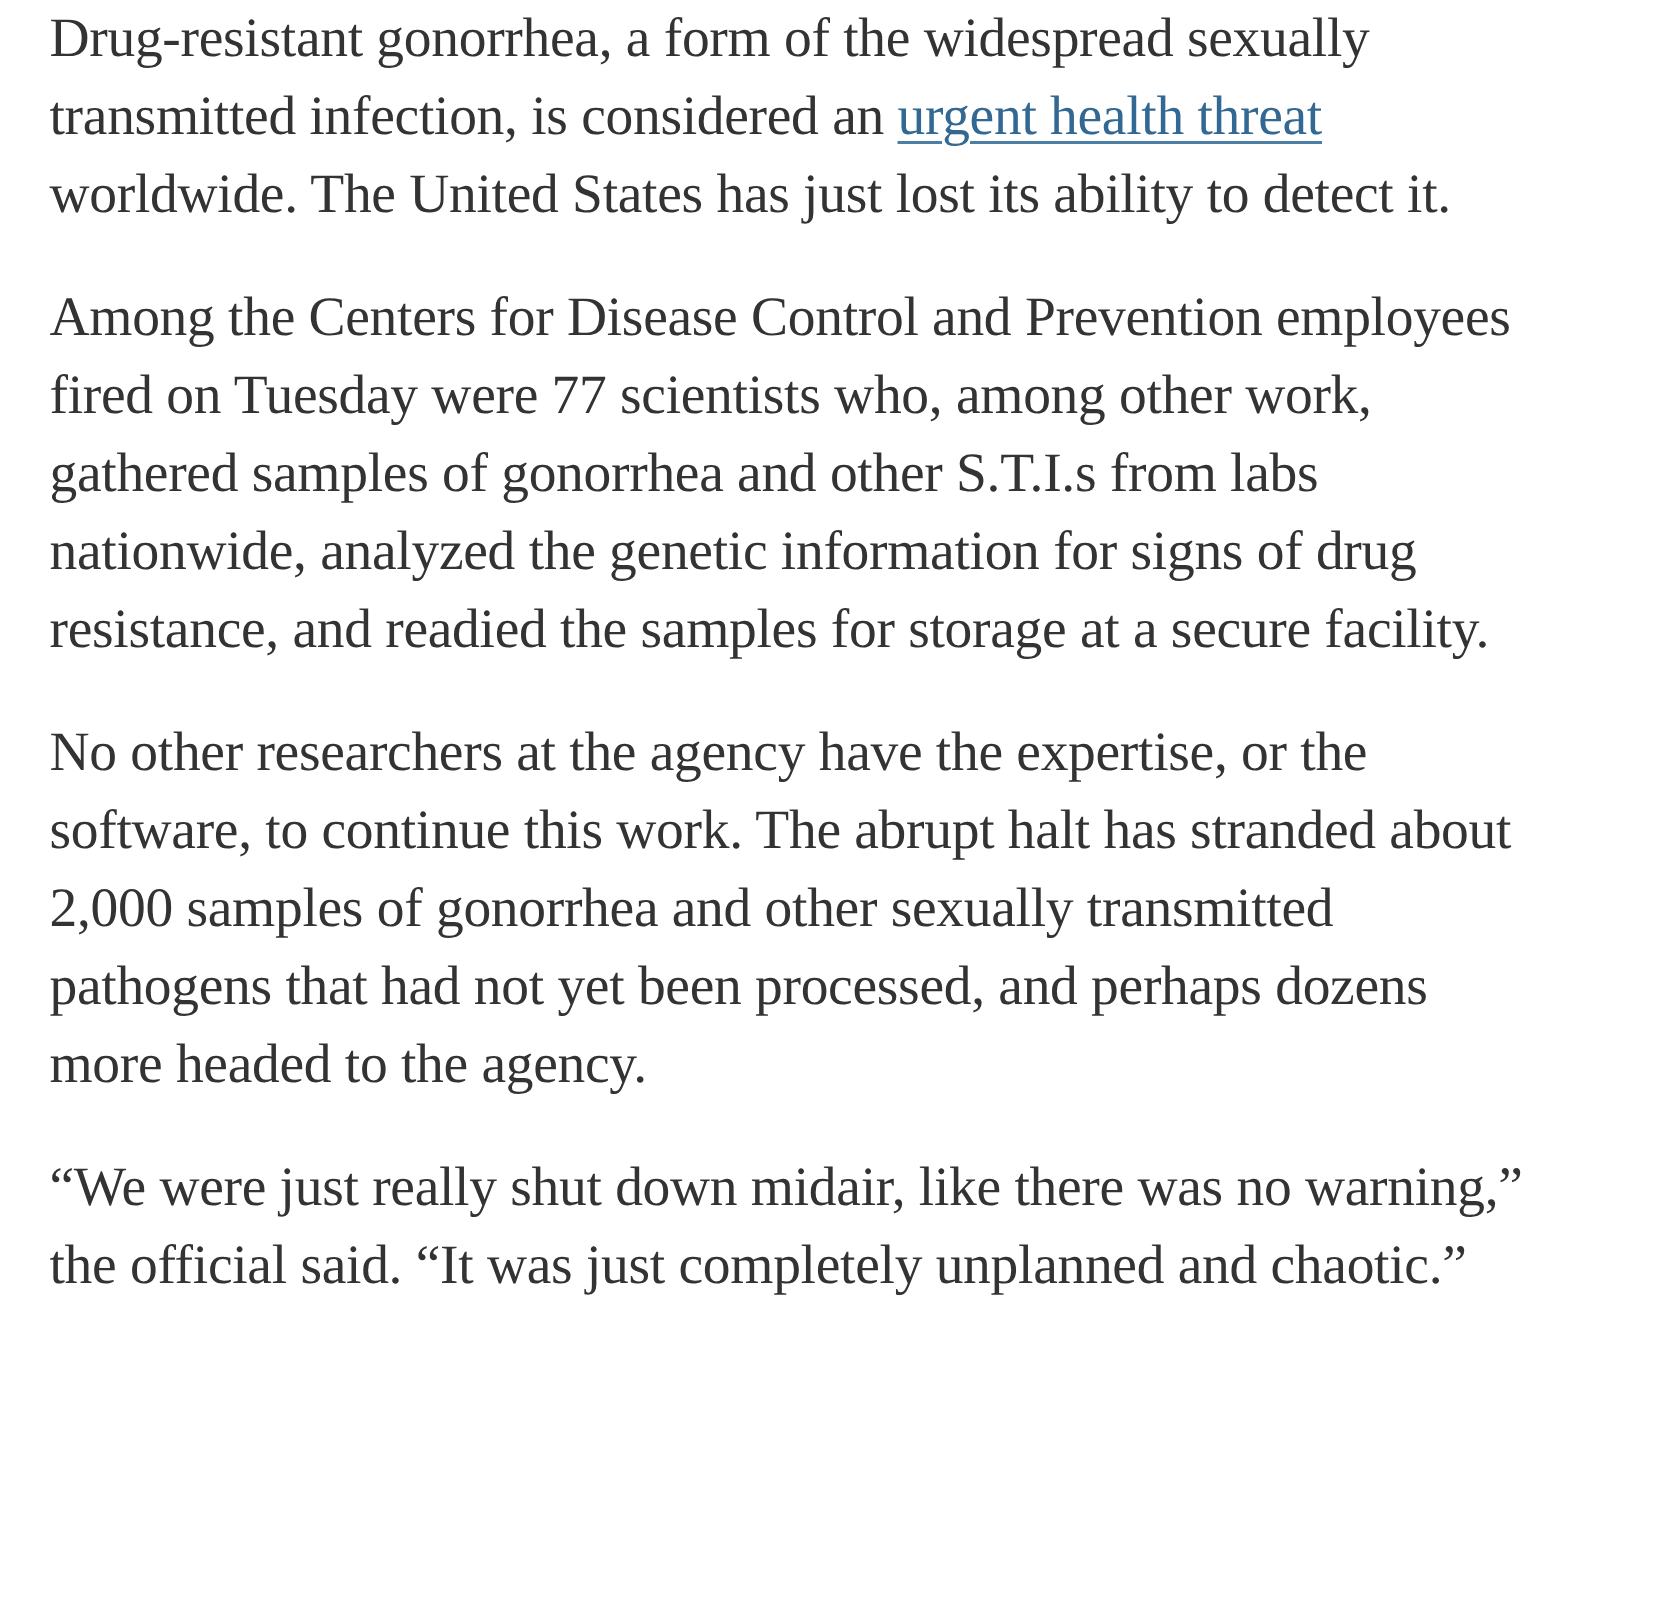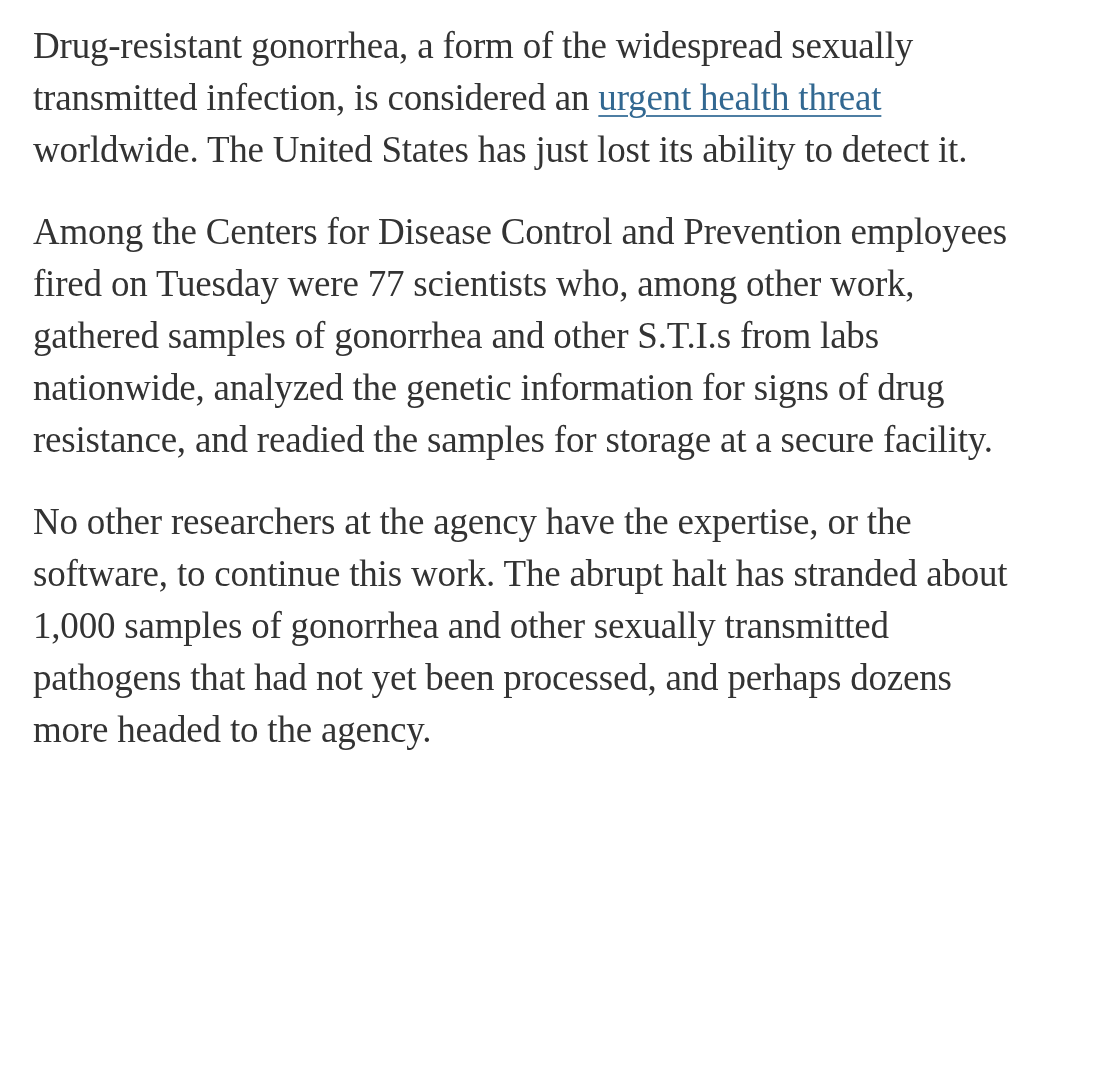--- a/index.html
+++ b/index.html
@@ -5,21 +5,21 @@
   html, body {
     margin: 0;
     padding: 0;
     background: #ffffff;
     overflow-x: hidden;
   }
   .article-body {
     width: 1105px;
     height: 1080px;
     box-sizing: border-box;
-    padding: 20px 4px 0 33px;
+    padding: 0 4px 0 33px;
     font-family: "Liberation Serif", serif;
     color: #333333;
     background: #ffffff;
   }
   p.para {
     font-size: 37px;
     line-height: 52px;
     margin: 0 0 30px 0;
     white-space: pre-line;
     letter-spacing: -0.2px;
@@ -46,19 +46,21 @@
 worldwide. The United States has just lost its ability to detect it.</span></p>
 
   <p class="para">Among the Centers for Disease Control and Prevention employees
 fired on Tuesday were 77 scientists who, among other work,
 gathered samples of gonorrhea and other S.T.I.s from labs
 nationwide, analyzed the genetic information for signs of drug
 resistance, and readied the samples for storage at a secure facility.</p>
 
   <p class="para">No other researchers at the agency have the expertise, or the
 software, to continue this work. The abrupt halt has stranded about
-1,000 samples of gonorrhea and other sexually transmitted
+2,000 samples of gonorrhea and other sexually transmitted
 pathogens that had not yet been processed, and perhaps dozens
 more headed to the agency.</p>
 
 
+  <p class="para">“We were just really shut down midair, like there was no warning,”
+the official said. “It was just completely unplanned and chaotic.”</p>
 
 </div>
 
 </body></html>

